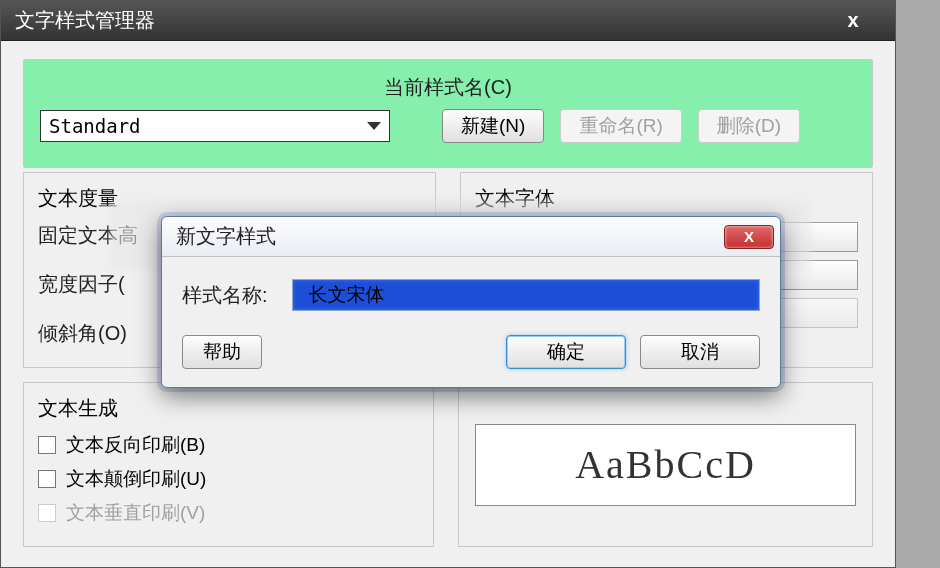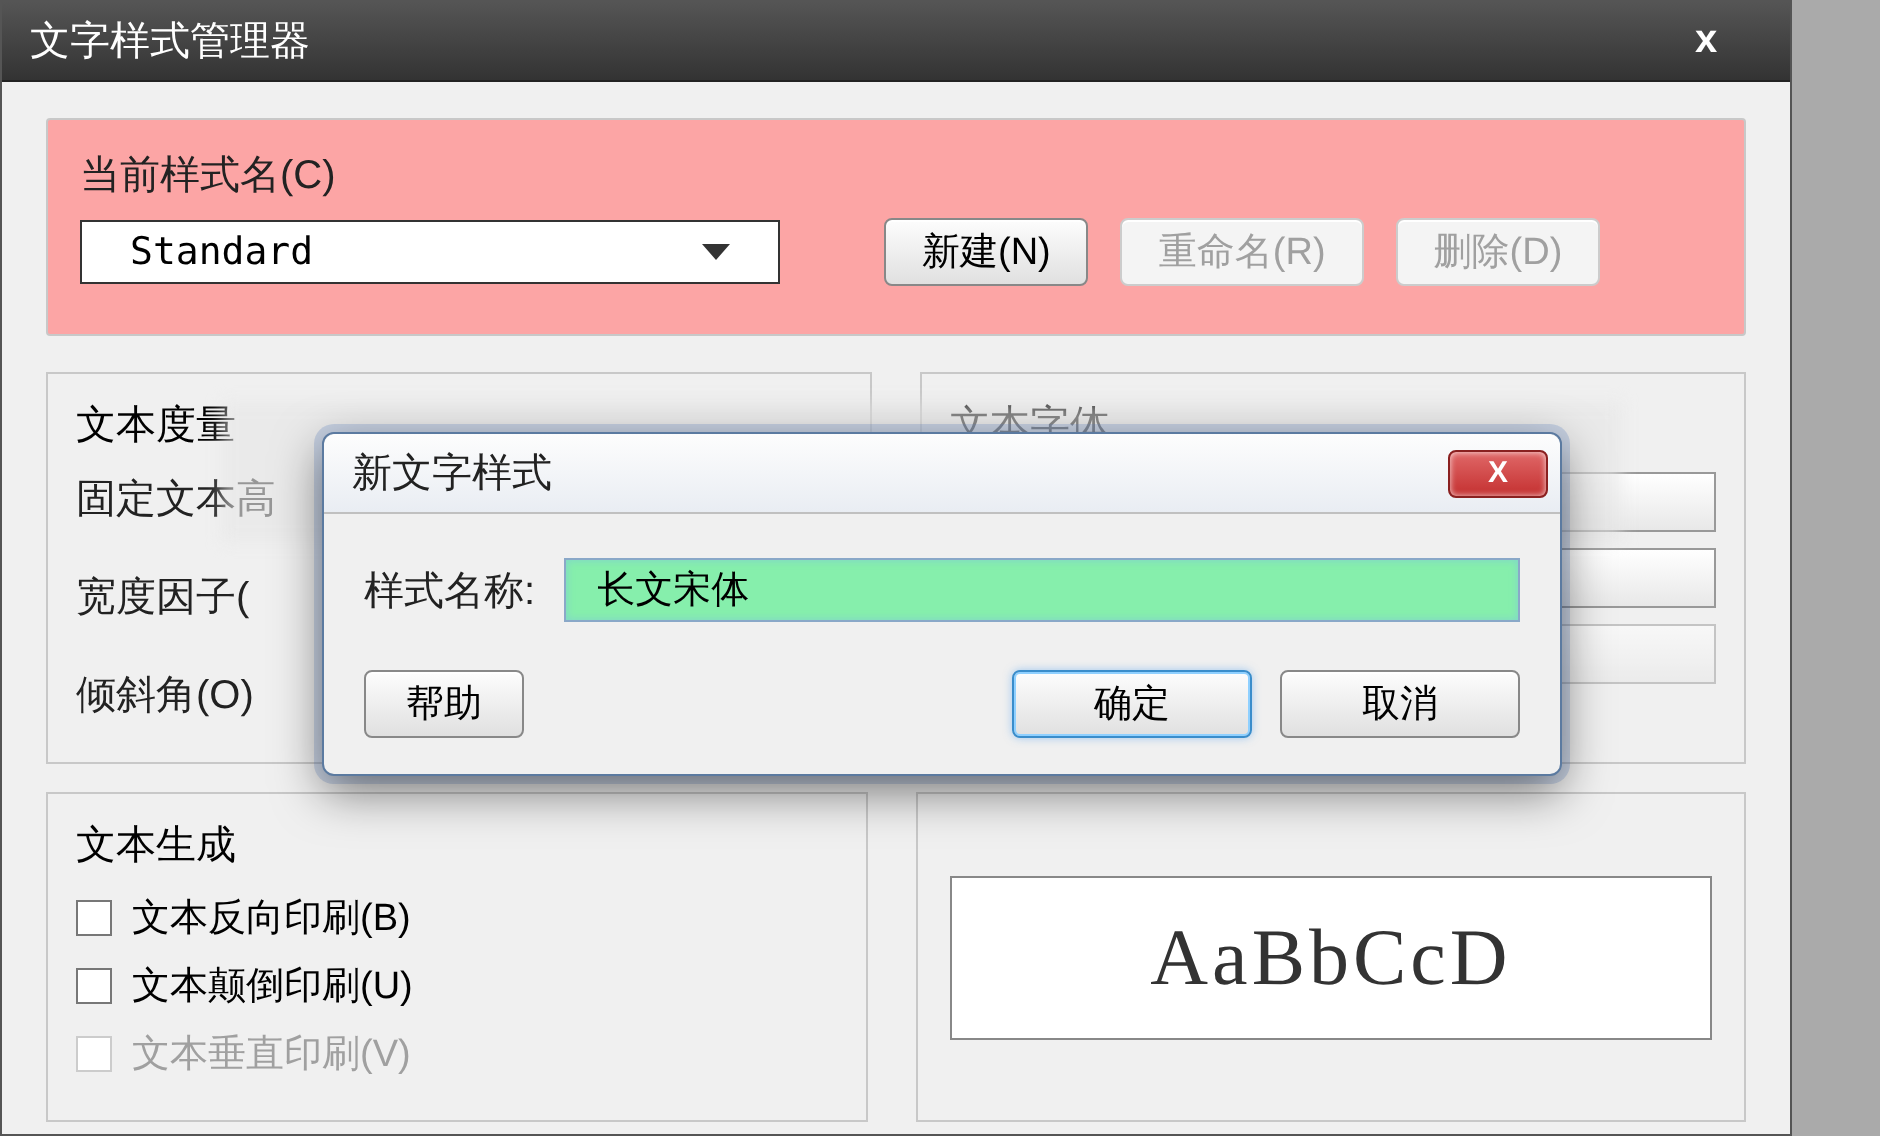--- a/index.html
+++ b/index.html
@@ -38,32 +38,33 @@
       cursor: pointer;
       margin-right: 6px;
     }
     .main-body {
       padding: 18px 22px;
     }
     .group {
       border: 1px solid #c8c8c8;
       border-radius: 2px;
       padding: 14px 16px 14px 16px;
-      margin-bottom: 18px;
-      background: #fca5a5;
+      margin-bottom: 4px;
+      background: #86efac;
       position: relative;
+      text-align: center;
     }
     .row { display: flex; align-items: center; gap: 16px; margin-bottom: 10px; }
     .label { font-size: 20px; color: #222; }
     .select {
       height: 32px;
       border: 1px solid #333;
       background: #fff;
       display: flex; align-items: center; justify-content: space-between;
-      padding: 0 24px;
+      padding: 0 8px;
       font-family: "Consolas", monospace;
       font-size: 19px;
     }
     .select .caret {
       width: 0; height: 0;
       border-left: 7px solid transparent;
       border-right: 7px solid transparent;
       border-top: 8px solid #333;
     }
     .btn {
@@ -134,26 +135,26 @@
       border: 1px solid #8a2020;
       border-radius: 4px;
       display: flex; align-items: center; justify-content: center;
       color: #fff; font-weight: bold; font-size: 15px;
       cursor: pointer;
       box-shadow: 0 0 3px rgba(255,255,255,0.8) inset;
     }
     .overlay-body {
       padding: 22px 20px 18px 20px;
     }
-    .field-row { display: flex; align-items: center; gap: 14px; margin-bottom: 24px; }
+    .field-row { display: flex; align-items: center; gap: 24px; margin-bottom: 24px; }
     .text-input {
       flex: 1;
       height: 32px;
       border: 1px solid #8aa8c8;
-      background: #86efac;
+      background: #1d4ed8;
       padding: 0 16px;
       font-size: 19px;
       box-shadow: 0 0 4px rgba(120,170,255,0.4) inset;
     }
     .btn-row { display: flex; justify-content: space-between; gap: 12px; }
     .btn.primary {
       border: 1px solid #3a8dcb;
       box-shadow: 0 0 0 1px #8fd0ff inset, 0 0 4px rgba(80,160,240,0.5);
     }
 

